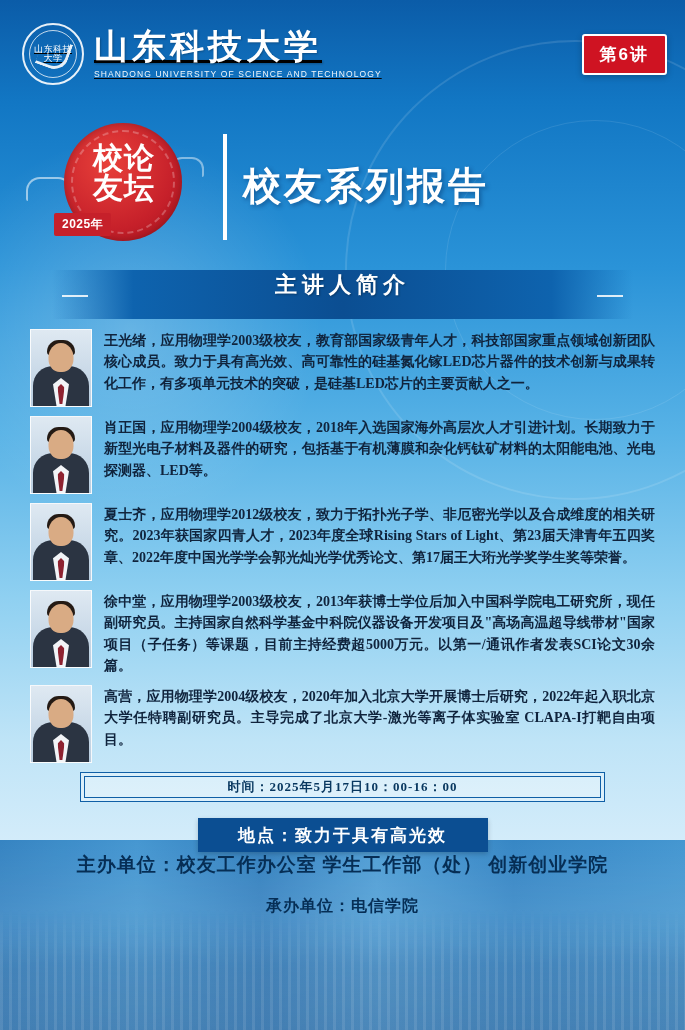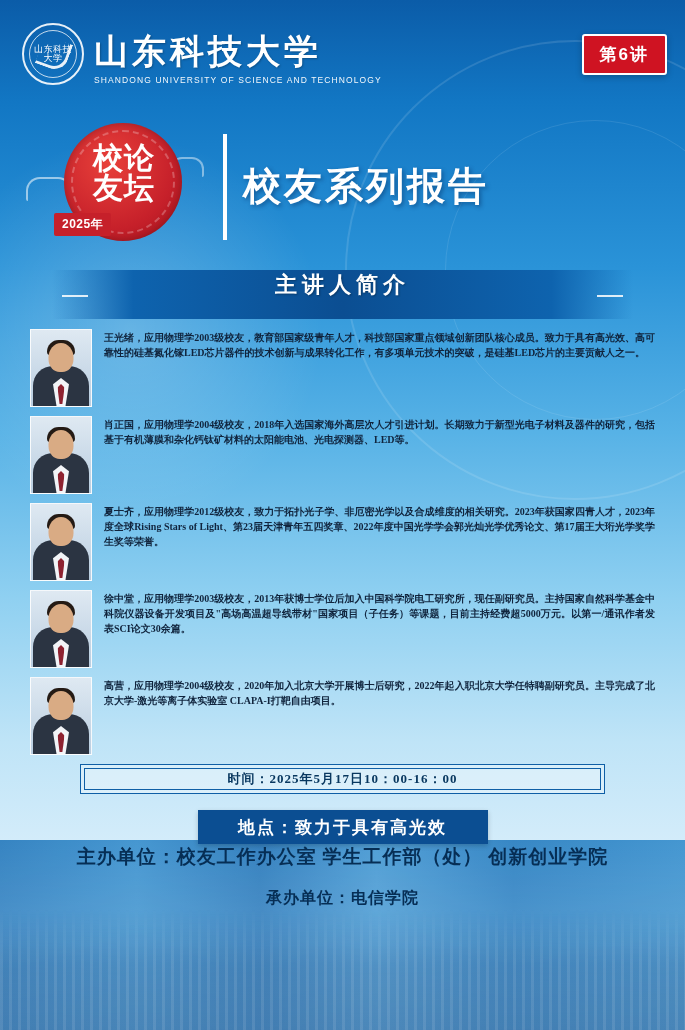--- a/index.html
+++ b/index.html
@@ -42,21 +42,21 @@
     border: 1px solid rgba(255,255,255,.10); border-radius: 50%;
   }
 
   
   .header {
     position: relative; z-index: 3;
     height: 108px;
     display: flex; align-items: center;
     padding: 0 18px 0 22px;
   }
-  .logo-wrap { display: flex; align-items: flex-end; gap: 10px; }
+  .logo-wrap { display: flex; align-items: center; gap: 10px; text-decoration: underline; }
   .logo-seal {
     width: 62px; height: 62px; border-radius: 50%;
     border: 2px solid rgba(255,255,255,.9);
     display: flex; align-items: center; justify-content: center;
     position: relative; flex: none;
   }
   .logo-seal .inner {
     width: 48px; height: 48px; border-radius: 50%;
     border: 1px solid rgba(255,255,255,.75);
     display: flex; align-items: center; justify-content: center;
@@ -199,21 +199,21 @@
     clip-path: polygon(50% 0, 100% 22%, 78% 100%, 22% 100%, 0 22%);
   }
   .portrait .tie {
     position: absolute; left: 50%; bottom: 2px; transform: translateX(-50%);
     width: 7px; height: 20px; background: #8e2230;
     clip-path: polygon(50% 0, 100% 18%, 70% 100%, 30% 100%, 0 18%);
   }
   .speaker .bio {
     color: #10243d;
     font-family: "Liberation Serif","DejaVu Serif",serif;
-    font-size: 10px; line-height: 1.52;
+    font-size: 14px; line-height: 1.52;
     font-weight: bold;
     text-align: justify;
     text-justify: inter-character;
     padding-top: 1px;
   }
 
   
   .info-bar {
     position: relative; z-index: 3;
     margin: 4px 80px 0 80px;

